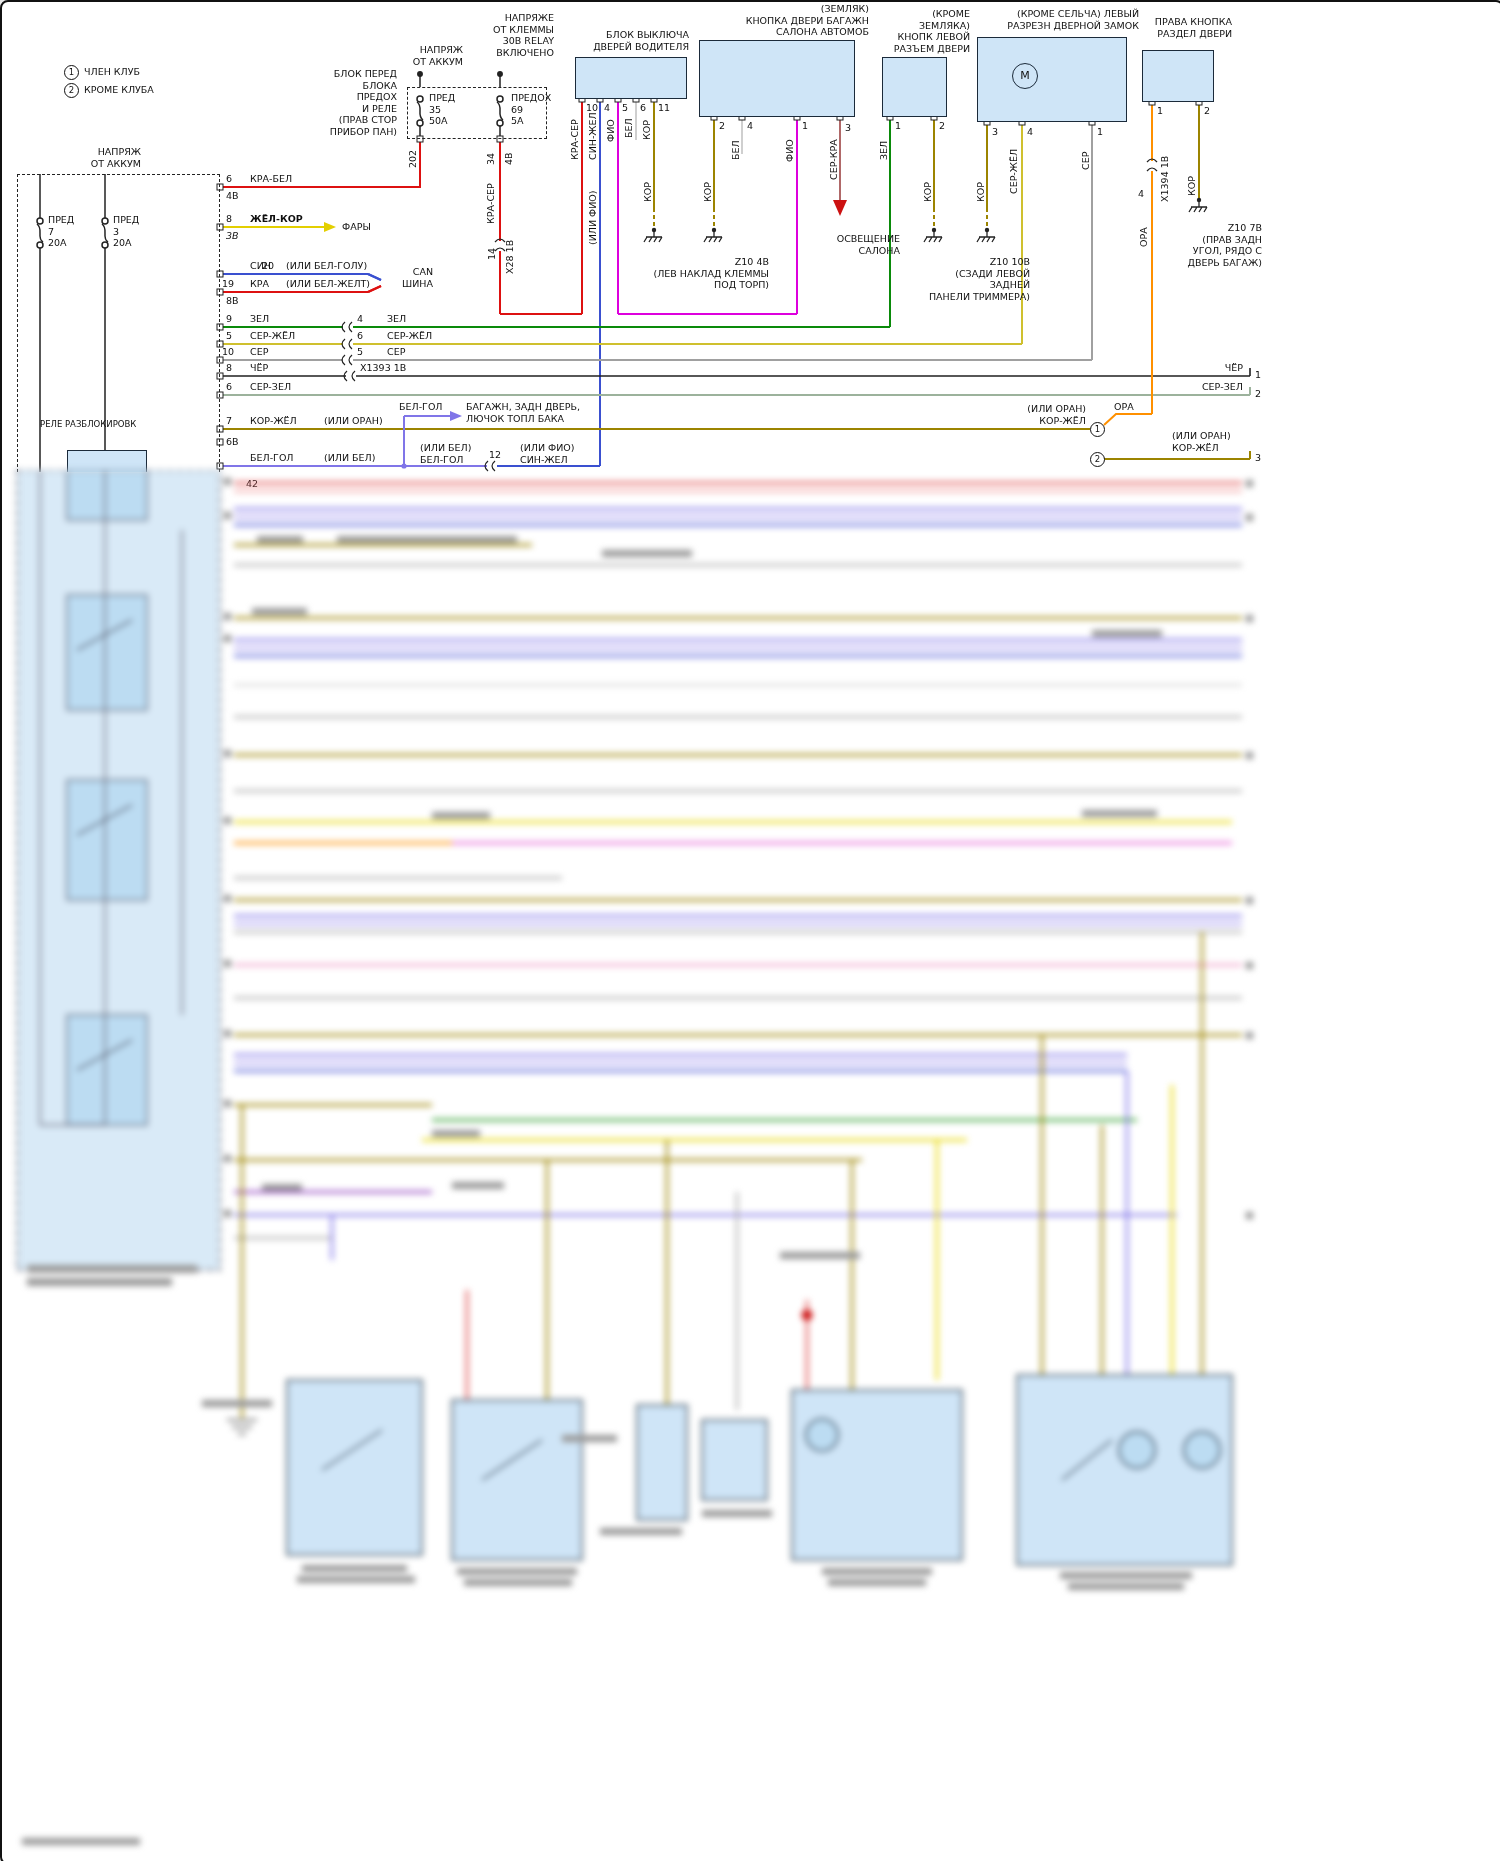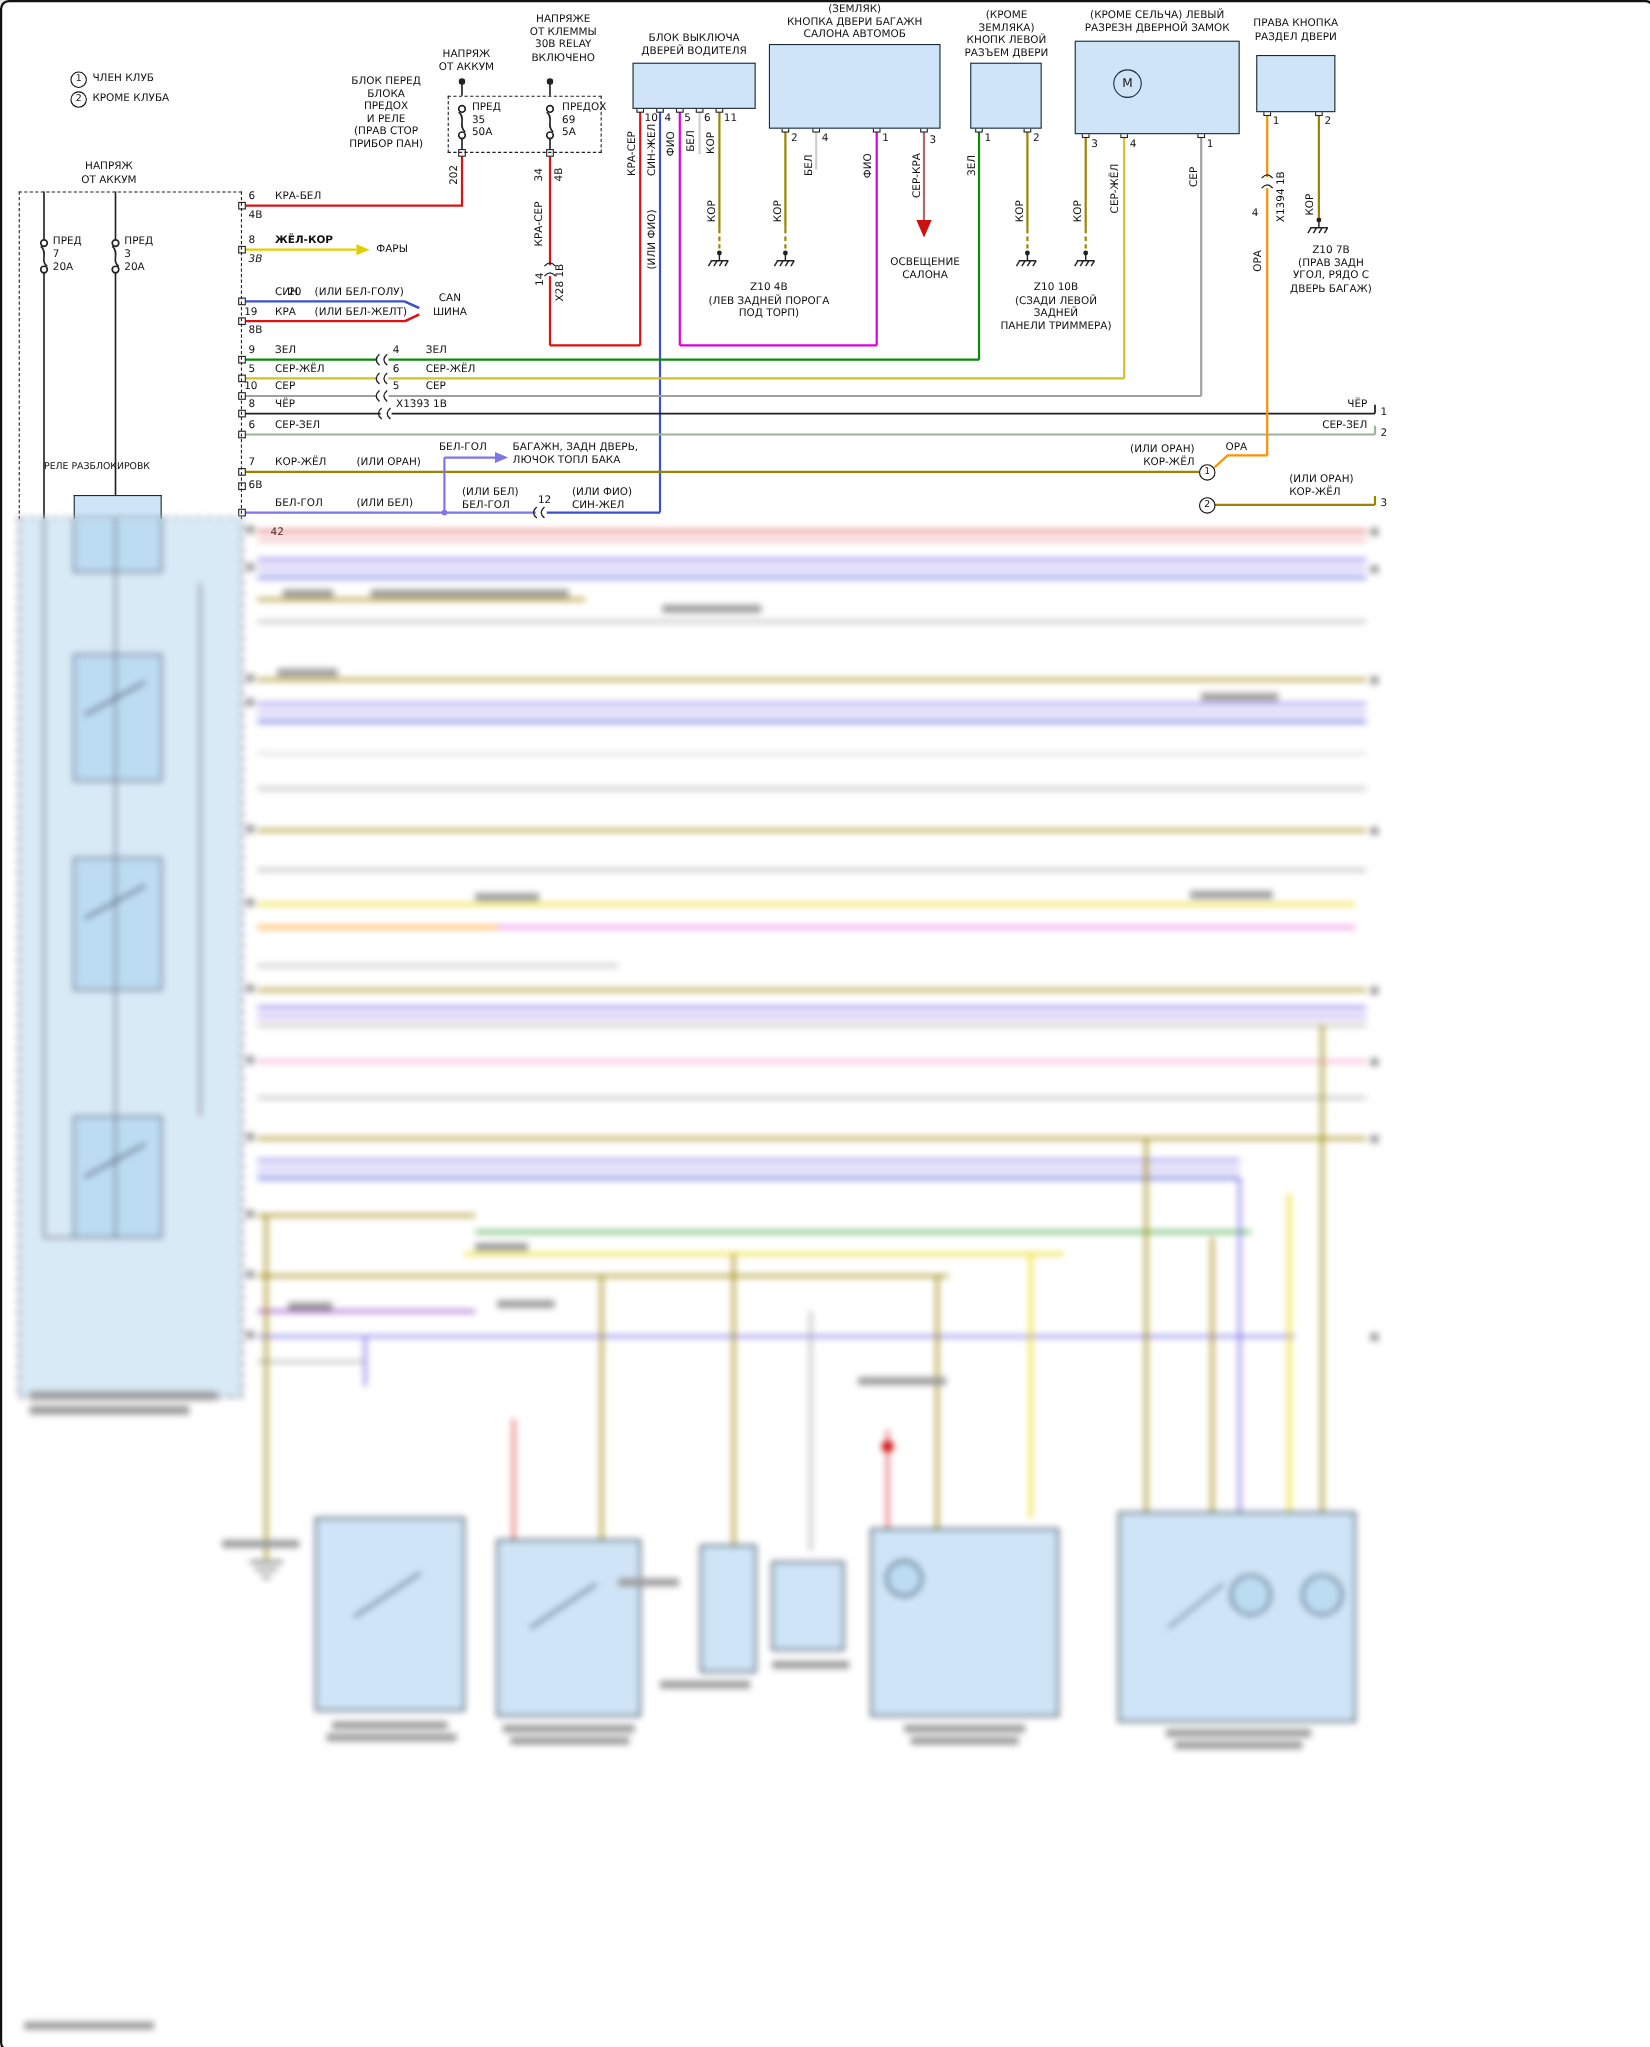--- a/index.html
+++ b/index.html
@@ -1,19 +1,19 @@
 <!DOCTYPE html>
 <html><head>
 <meta charset="utf-8">
 <style>
   html,body{margin:0;padding:0;background:#e8e8e8;}
   .diagram{position:relative;width:1500px;height:1861px;background:#fff;border:2px solid #111;
            border-radius:8px;overflow:hidden;font-family:"DejaVu Sans",sans-serif;}
   .lbl{position:absolute;font:9.5px/11.5px "DejaVu Sans",sans-serif;color:#101010;white-space:pre-line;}
-  .c{text-align:center;}
+  .c{text-align:right;}
   .r{text-align:right;}
   .vtext{position:absolute;font:9.5px "DejaVu Sans",sans-serif;color:#101010;
          transform:rotate(-90deg);transform-origin:0 0;white-space:nowrap;}
   .bluebox{position:absolute;background:#cfe5f7;border:1.4px solid #1b2a3a;box-sizing:border-box;}
   .dashbox{position:absolute;border:1.3px dashed #222;box-sizing:border-box;}
   .circnum{position:absolute;width:13px;height:13px;border:1.2px solid #111;border-radius:50%;
            font:8.5px/13px "DejaVu Sans",sans-serif;text-align:center;background:#fff;color:#111;}
   .mcirc{position:absolute;width:24px;height:24px;border:1.4px solid #1b2a3a;border-radius:50%;
          font:11px/24px "DejaVu Sans",sans-serif;text-align:center;background:#cfe5f7;color:#111;}
   svg.layer{position:absolute;left:0;top:0;}
@@ -364,21 +364,21 @@
   <div class="lbl" style="left:717px;top:118px;">2</div>
   <div class="lbl" style="left:745px;top:118px;">4</div>
   <div class="vtext" style="left:728px;top:158px;">БЕЛ</div>
   <div class="lbl" style="left:800px;top:118px;">1</div>
   <div class="vtext" style="left:782px;top:160px;">ФИО</div>
   <div class="lbl" style="left:843px;top:120px;">3</div>
   <div class="vtext" style="left:826px;top:178px;">СЕР-КРА</div>
   <div class="vtext" style="left:640px;top:200px;">КОР</div>
   <div class="vtext" style="left:700px;top:200px;">КОР</div>
   <div class="lbl c" style="left:627px;top:254px;width:140px;">Z10 4В
-(ЛЕВ ЗАДНЕЙ ПОРОГА
+(ЛЕВ НАКЛАД КЛЕММЫ
 ПОД ТОРП)</div>
   <div class="lbl c" style="left:780px;top:231px;width:118px;">ОСВЕЩЕНИЕ
 САЛОНА</div>
 
   <div class="lbl c" style="left:858px;top:6px;width:110px;">(КРОМЕ
 ЗЕМЛЯКА)
 КНОПК ЛЕВОЙ
 РАЗЪЕМ ДВЕРИ</div>
   <div class="lbl" style="left:893px;top:118px;">1</div>
   <div class="vtext" style="left:876px;top:158px;">ЗЕЛ</div>

